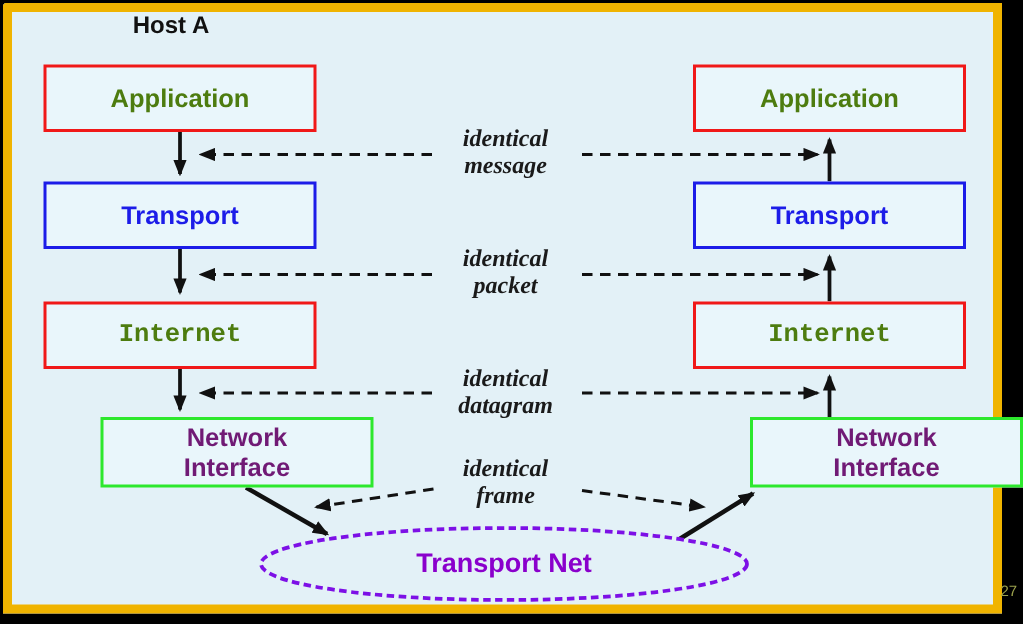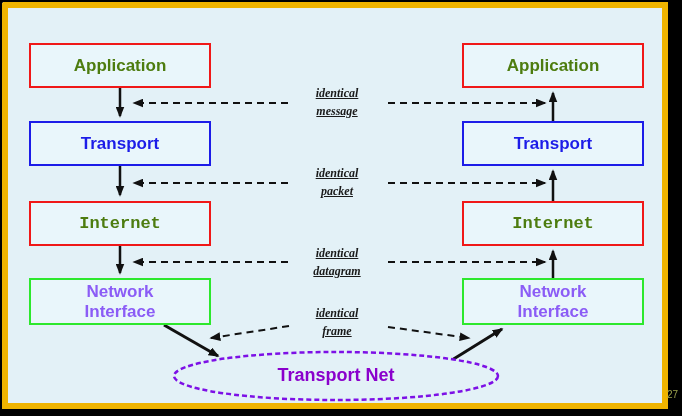--- a/index.html
+++ b/index.html
@@ -15,26 +15,26 @@
   .host-a{left:54px;} .host-b{left:492px;}
   .box{position:absolute;box-sizing:border-box;width:182px;height:45px;
        border:2px solid;background:#e9f6fb;display:flex;align-items:center;
        justify-content:center;text-align:center;font-weight:bold;font-size:17px;
        line-height:20px;}
   .col-a{left:29px;} .col-b{left:462px;}
   .row-app{top:43px;} .row-tra{top:121px;} .row-int{top:201px;font-family:Liberation Mono, monospace;}
   .row-net{top:278px;height:47px;}
   .red{border-color:#f01818;color:#4d7c0f;}
   .blue{border-color:#1c1ce8;color:#1c1ce8;}
-  .green{border-color:#2de82d;color:#8b5cf6;}
+  .green{border-color:#2de82d;color:#701a75;margin-left:38px;}
   .pre{white-space:pre-line;}
   .link-label{position:absolute;left:277px;width:120px;text-align:center;
               font-family:"Liberation Serif", serif;font-style:italic;
-              font-weight:bold;font-size:12px;line-height:18px;color:#1a1a1a;
-              white-space:pre-line;text-decoration:underline;}
+              font-weight:bold;font-size:16px;line-height:18px;color:#1a1a1a;
+              white-space:pre-line;}
   .lnk-message{top:84px;} .lnk-packet{top:164px;}
   .lnk-datagram{top:244px;} .lnk-frame{top:304px;}
   .physical-label{position:absolute;left:246px;top:365px;width:180px;
                   text-align:center;font-weight:bold;font-size:18px;color:#8a00cc;}
   .page-number{position:absolute;left:667px;top:389px;font-size:10px;
                color:#9aa04c;}
 </style>
 </head>
 <body>
 
@@ -83,20 +83,21 @@
       </g>
 
       <g stroke="#111" stroke-width="3">
         <line x1="164" y1="325" x2="218" y2="356" marker-end="url(#ah)"></line>
         <line x1="452" y1="360" x2="502" y2="329" marker-end="url(#ah)"></line>
       </g>
 
       <ellipse cx="336" cy="376" rx="162" ry="24" fill="#e3f1f7" stroke="#7d10e6" stroke-width="2.5" stroke-dasharray="5 3"></ellipse>
     </svg>
 
+    <div class="host-label host-a">Host A</div>
 
     <div class="box red col-a row-app">
       <span class="pre">Application</span>
     </div>
     <div class="box blue col-a row-tra">
       <span class="pre">Transport</span>
     </div>
     <div class="box red col-a row-int">
       <span class="pre">Internet</span>
     </div>

